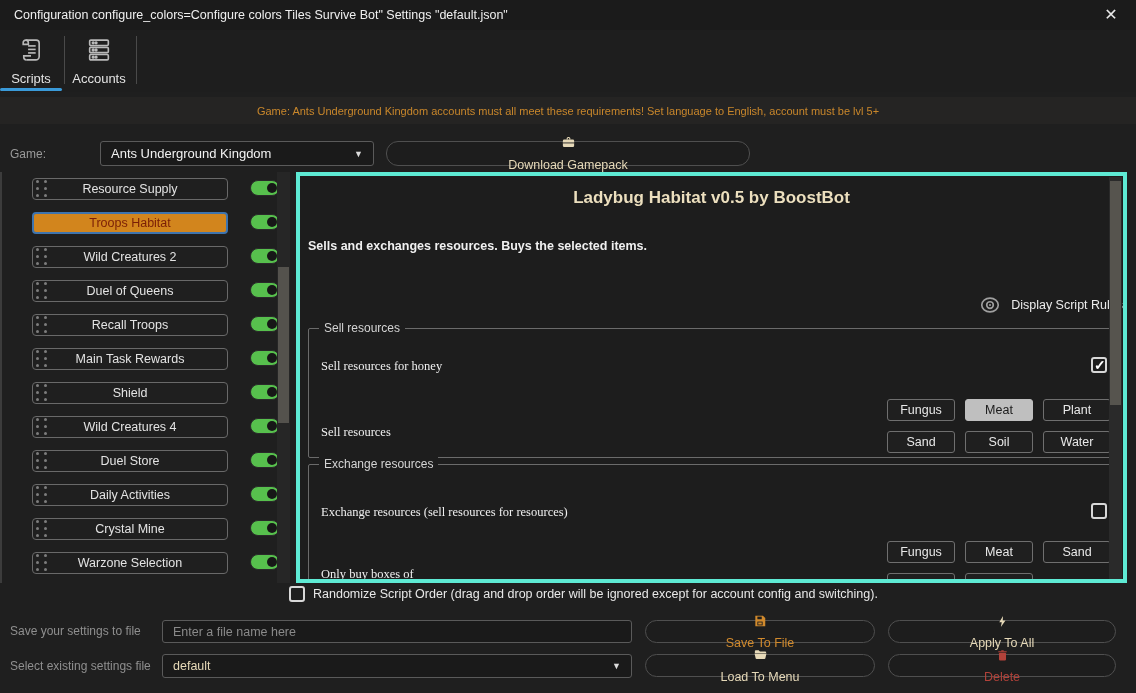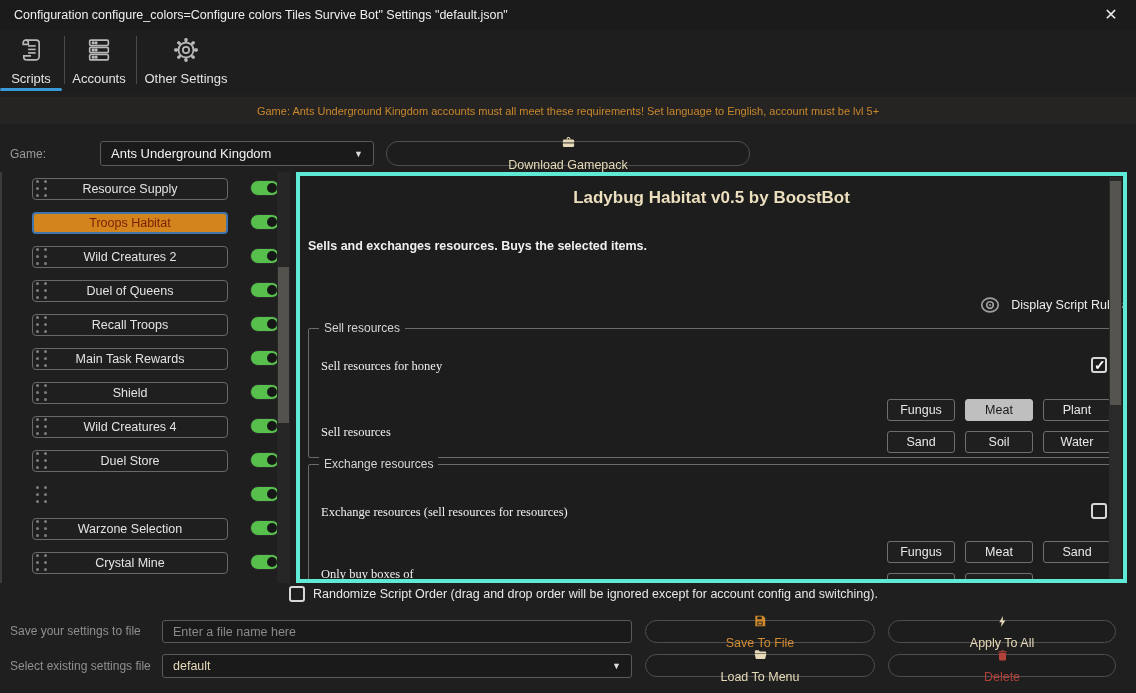--- a/index.html
+++ b/index.html
@@ -136,39 +136,20 @@
             <circle cx="9.5" cy="5.8" r="0.7" fill="#b9b9b9"></circle>
           <circle cx="7" cy="12" r="0.7" fill="#b9b9b9"></circle>
             <circle cx="9.5" cy="12" r="0.7" fill="#b9b9b9"></circle>
           <circle cx="7" cy="18.2" r="0.7" fill="#b9b9b9"></circle>
             <circle cx="9.5" cy="18.2" r="0.7" fill="#b9b9b9"></circle>
         </svg>
       </span>
       <span class="tlabel">Accounts</span>
     </div>
     <div class="tab-divider" style="left:136px;"></div>
-    <div class="tab" style="left:138px;width:96px;">
-      <span class="ticon">
-        <svg class="icon-svg" width="28" height="28" viewBox="0 0 24 24" fill="none" stroke="#b9b9b9" stroke-width="1.5">
-          <circle cx="12" cy="12" r="6.4"></circle>
-          <circle cx="12" cy="12" r="2.7"></circle>
-          <g fill="#b9b9b9" stroke="none">
-            <rect x="10.6" y="1.8" width="2.8" height="3.4" rx="1.2"></rect>
-            <rect x="10.6" y="1.8" width="2.8" height="3.4" rx="1.2" transform="rotate(45 12 12)"></rect>
-            <rect x="10.6" y="1.8" width="2.8" height="3.4" rx="1.2" transform="rotate(90 12 12)"></rect>
-            <rect x="10.6" y="1.8" width="2.8" height="3.4" rx="1.2" transform="rotate(135 12 12)"></rect>
-            <rect x="10.6" y="1.8" width="2.8" height="3.4" rx="1.2" transform="rotate(180 12 12)"></rect>
-            <rect x="10.6" y="1.8" width="2.8" height="3.4" rx="1.2" transform="rotate(225 12 12)"></rect>
-            <rect x="10.6" y="1.8" width="2.8" height="3.4" rx="1.2" transform="rotate(270 12 12)"></rect>
-            <rect x="10.6" y="1.8" width="2.8" height="3.4" rx="1.2" transform="rotate(315 12 12)"></rect>
-          </g>
-        </svg>
-      </span>
-      <span class="tlabel">Other Settings</span>
-    </div>
     <div class="tab-underline" style="width:62px;"></div>
   </div>
 
   <div class="warnband">
     <span>Game: Ants Underground Kingdom accounts must all meet these requirements! Set language to English, account must be lvl 5+</span>
   </div>
 
   <div class="game-label">Game:</div>
   <div class="game-select">
     <span class="sel-text">Ants Underground Kingdom</span>
@@ -323,50 +304,51 @@
 
     <div class="script-row">
       <span class="drag-dots">
         <i></i>
           <i></i>
           <i></i>
           <i></i>
           <i></i>
           <i></i>
       </span>
+      <div class="script-btn">Daily Activities</div>
+      <div class="toggle on">
+          <span class="knob"></span>
+        </div>
+    </div>
+
+    <div class="script-row">
+      <span class="drag-dots">
+        <i></i>
+          <i></i>
+          <i></i>
+          <i></i>
+          <i></i>
+          <i></i>
+      </span>
+      <div class="script-btn">Crystal Mine</div>
       <div class="toggle on">
           <span class="knob"></span>
         </div>
     </div>
 
     <div class="script-row">
       <span class="drag-dots">
         <i></i>
           <i></i>
           <i></i>
           <i></i>
           <i></i>
           <i></i>
       </span>
       <div class="script-btn">Warzone Selection</div>
-      <div class="toggle on">
-          <span class="knob"></span>
-        </div>
-    </div>
-
-    <div class="script-row">
-      <span class="drag-dots">
-        <i></i>
-          <i></i>
-          <i></i>
-          <i></i>
-          <i></i>
-          <i></i>
-      </span>
-      <div class="script-btn">Crystal Mine</div>
       <div class="toggle on">
           <span class="knob"></span>
         </div>
     </div>
   </div>
   <div class="side-scroll">
     <div class="thumb"></div>
   </div>
 
   <div class="mainpanel">

